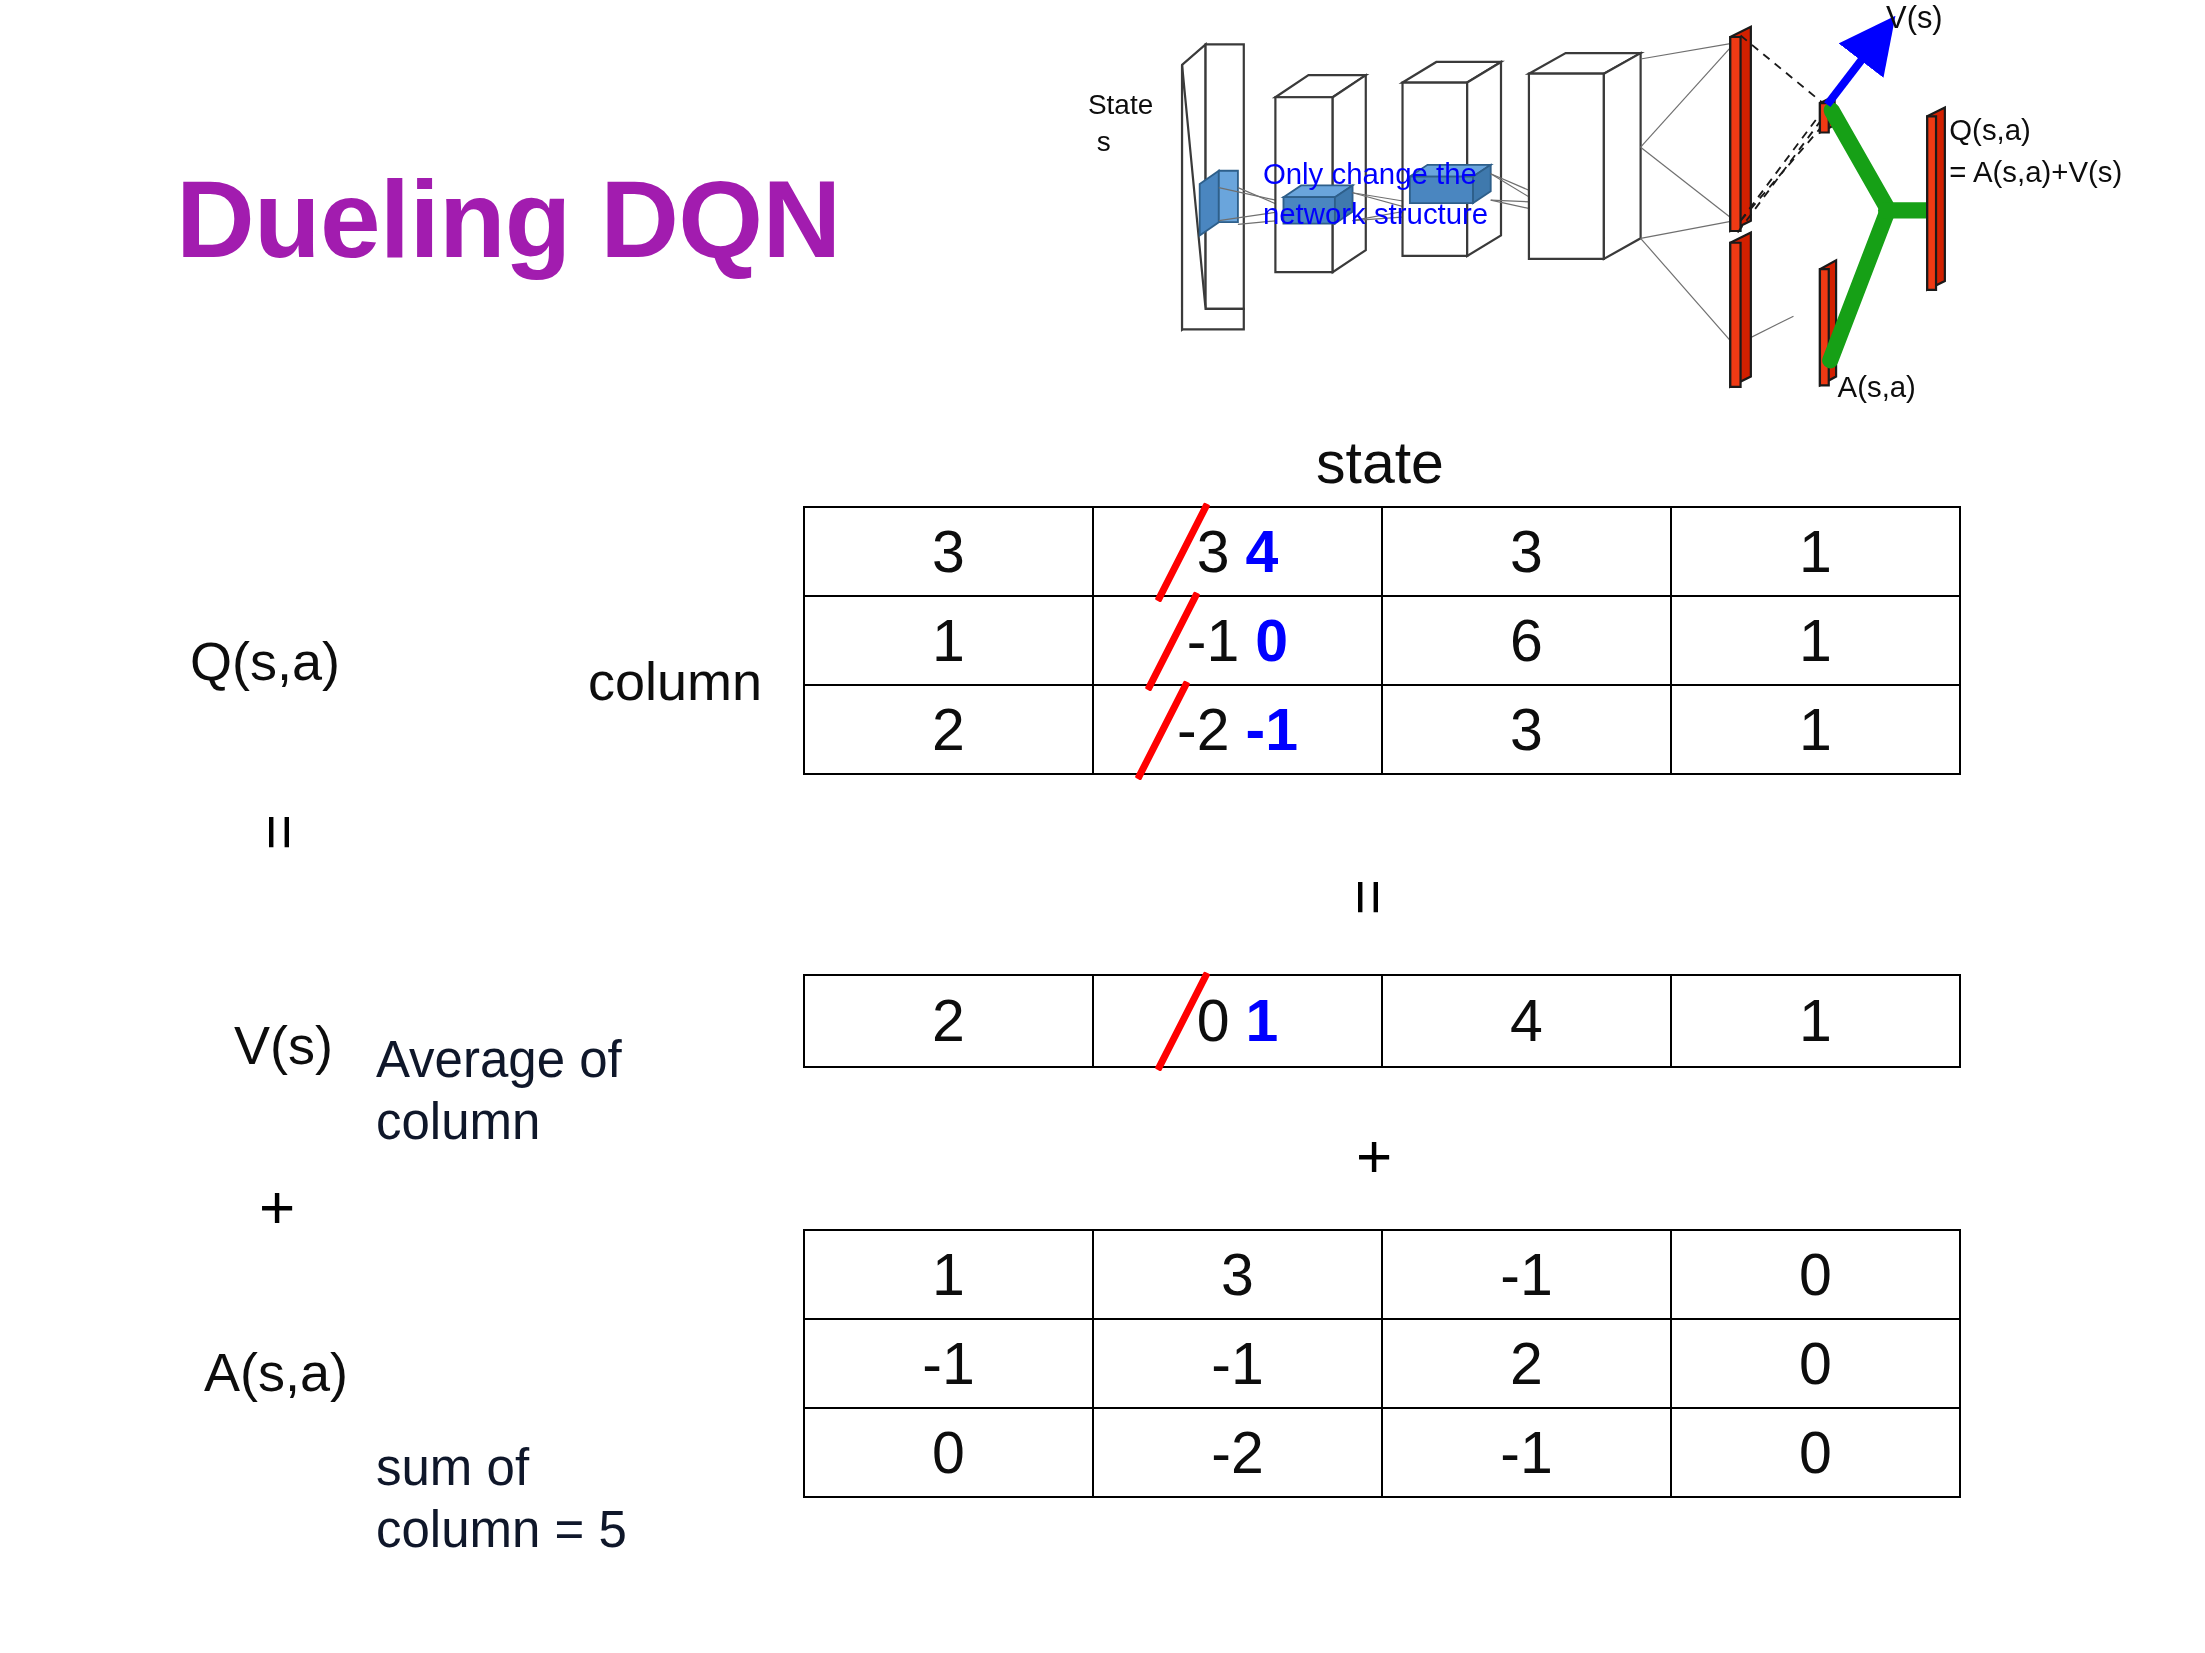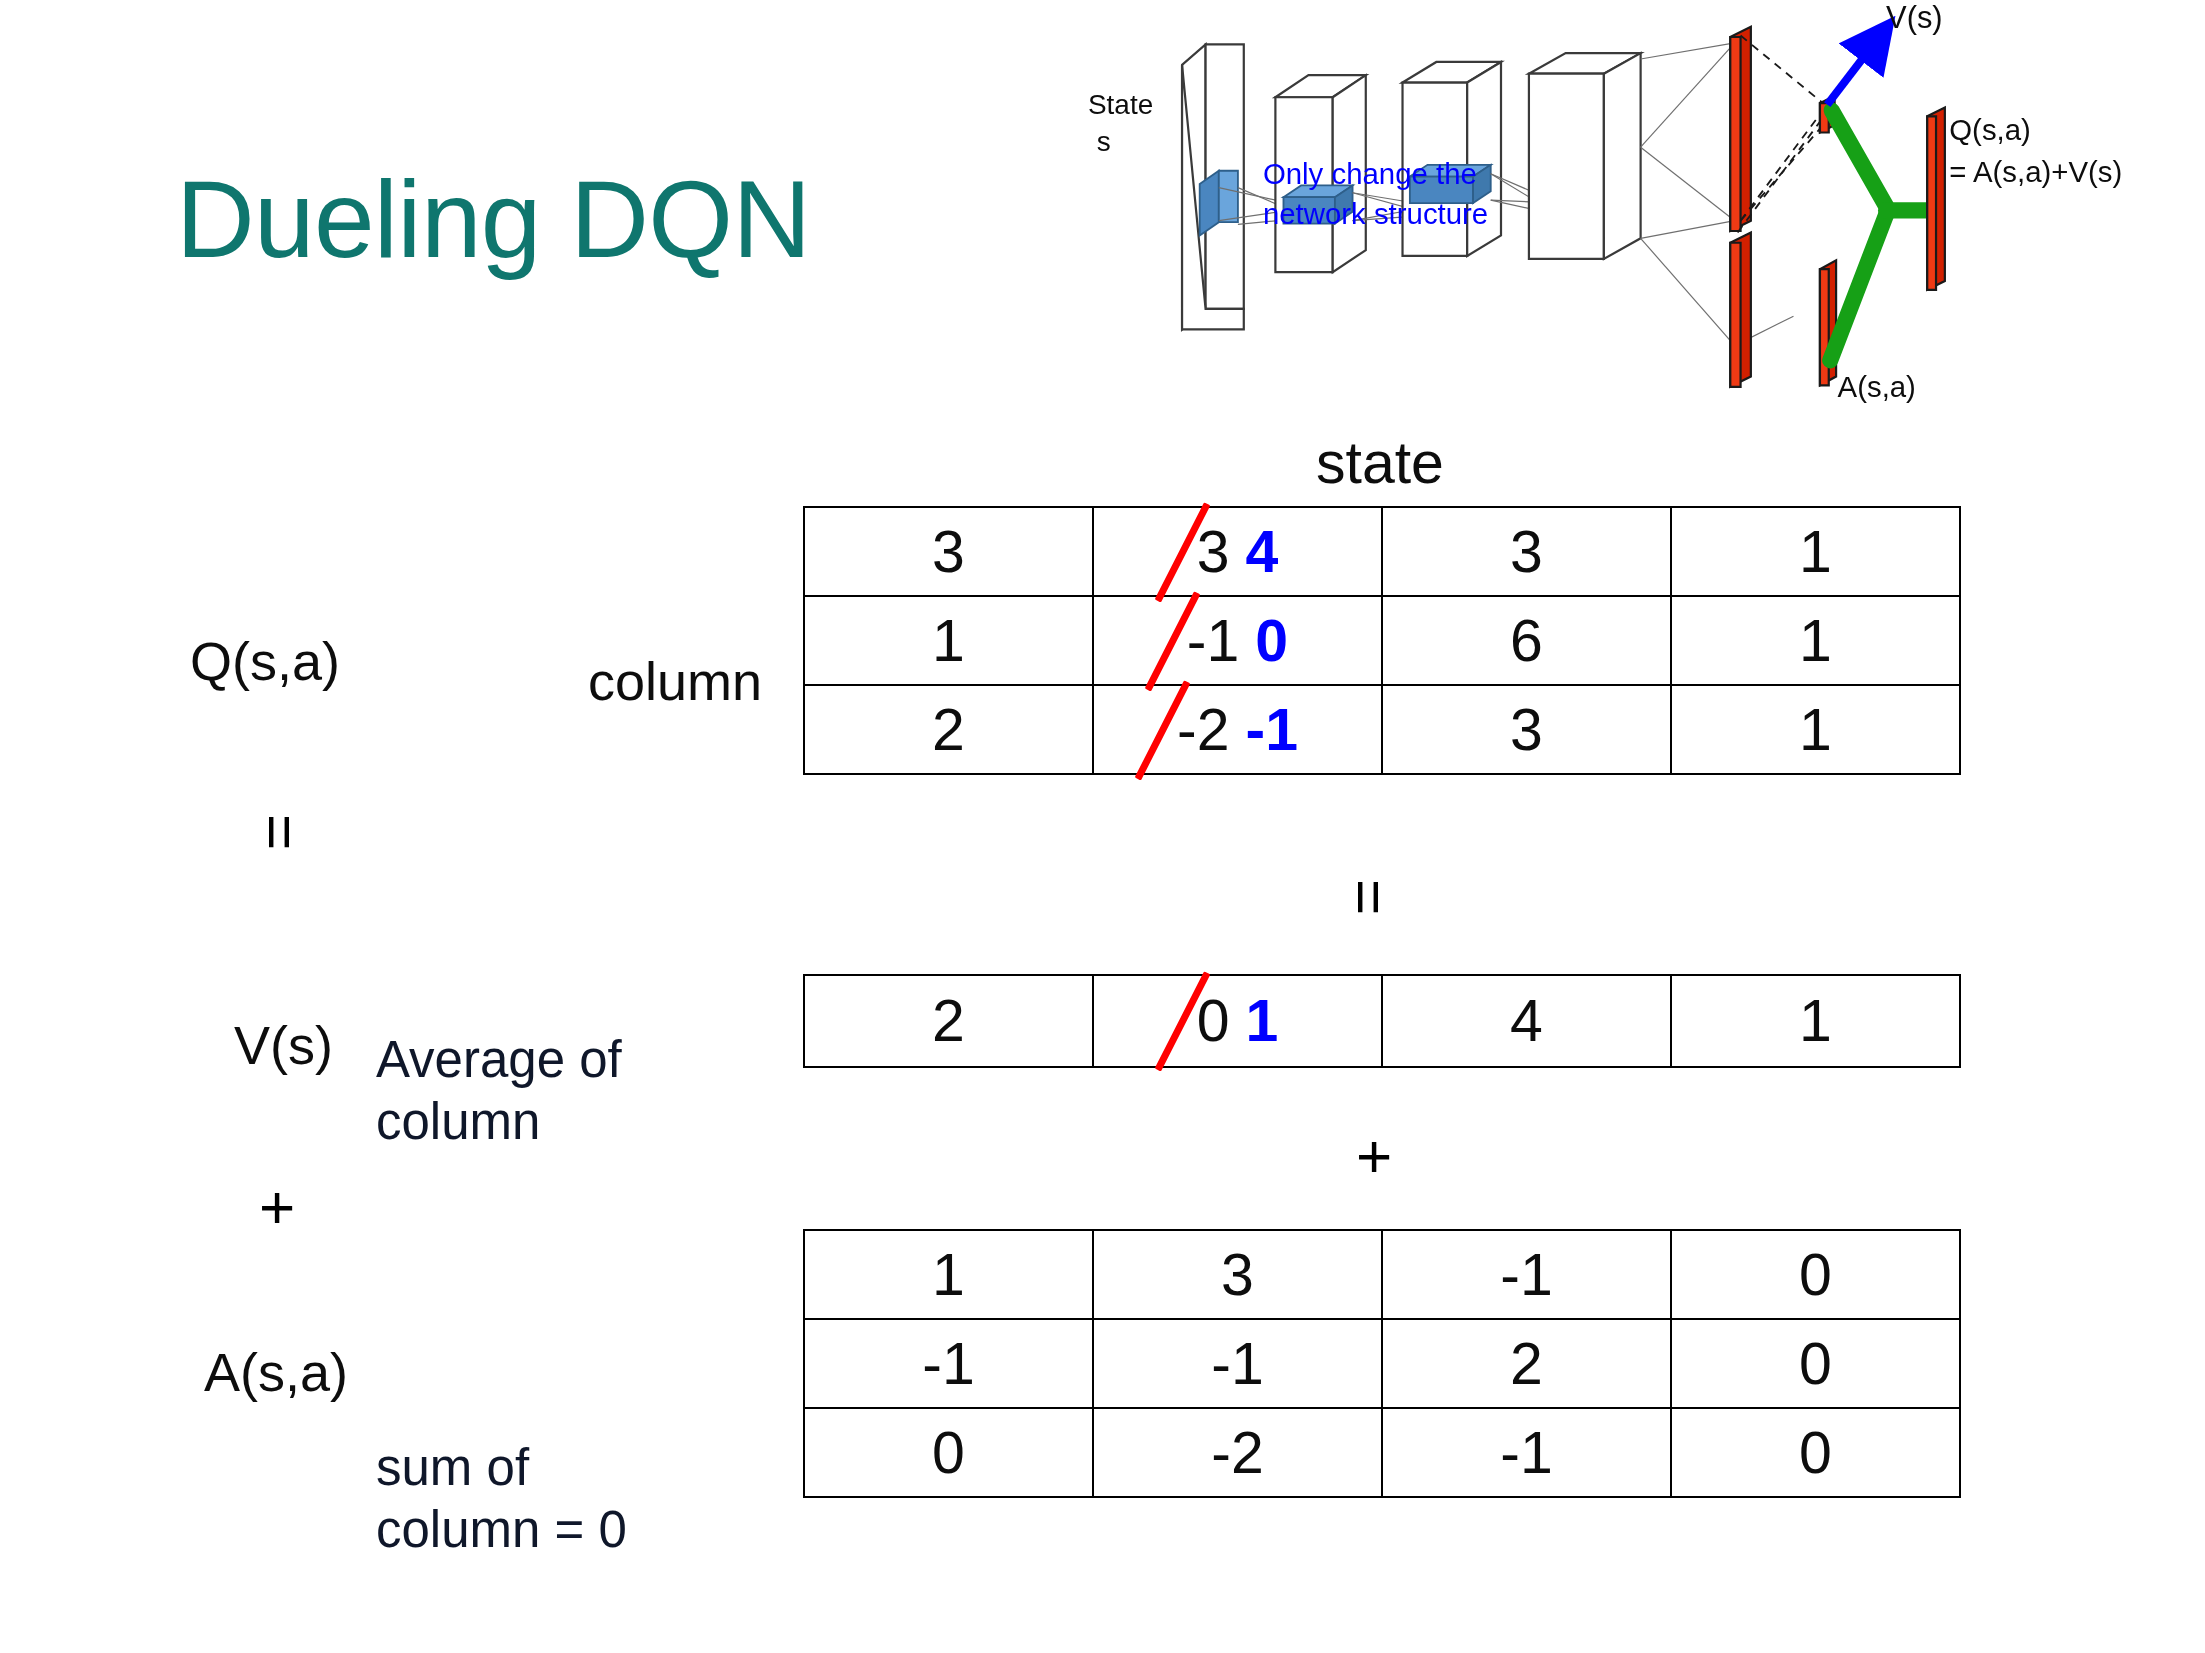--- a/index.html
+++ b/index.html
@@ -2,22 +2,22 @@
 <html style="font-size:11.8px"><head>
 <meta charset="utf-8">
 <style>
   html,body{margin:0;padding:0;background:#ffffff;}
   body{width:2205px;height:1654px;position:relative;overflow:hidden;
        font-family:"Liberation Sans","DejaVu Sans",sans-serif;color:#000;}
 
   .abs{position:absolute;}
 
   
-  #slide-title{left:176px;top:165px;font-size:109px;line-height:1;font-weight:400;
-               letter-spacing:-0.7px;white-space:nowrap;color:#0f766e;}
+  #slide-title{left:176px;top:165px;font-size:109px;line-height:1;font-weight:700;
+               letter-spacing:-0.7px;white-space:nowrap;color:#a21caf;}
 
   
   #net-diagram{left:1088px;top:0px;width:1117px;height:412px;}
   #net-diagram svg{display:block;}
   .nd-text{font-family:"Liberation Sans","DejaVu Sans",sans-serif;fill:#0d0d0d;}
   .nd-blue{fill:#0000ff;}
 
   
   .side-label{font-size:54px;line-height:1;white-space:nowrap;color:#0d0d0d;}
   .blue-note{font-size:51px;line-height:1.22;color:#0f172a;white-space:pre-line;}
@@ -190,21 +190,21 @@
 <div class="abs side-label" style="left:234px;top:1018px;">V(s)</div>
 
 <div class="abs blue-note" style="left:376px;top:1029px;">Average of
 column</div>
 
 <div class="abs op-sym" style="left:259px;top:1176px;">+</div>
 
 <div class="abs side-label" style="left:204px;top:1345px;">A(s,a)</div>
 
 <div class="abs blue-note" style="left:376px;top:1437px;">sum of
-column = 0</div>
+column = 5</div>
 
 <div class="abs" style="left:1351px;top:866px;">
   <span class="op-eq">=</span>
 </div>
 
 <div class="abs op-sym" style="left:1356px;top:1125px;">+</div>
 
 <div class="abs" style="left:803px;top:506px;">
   <table class="tbl" id="q-table">
       <tbody>

